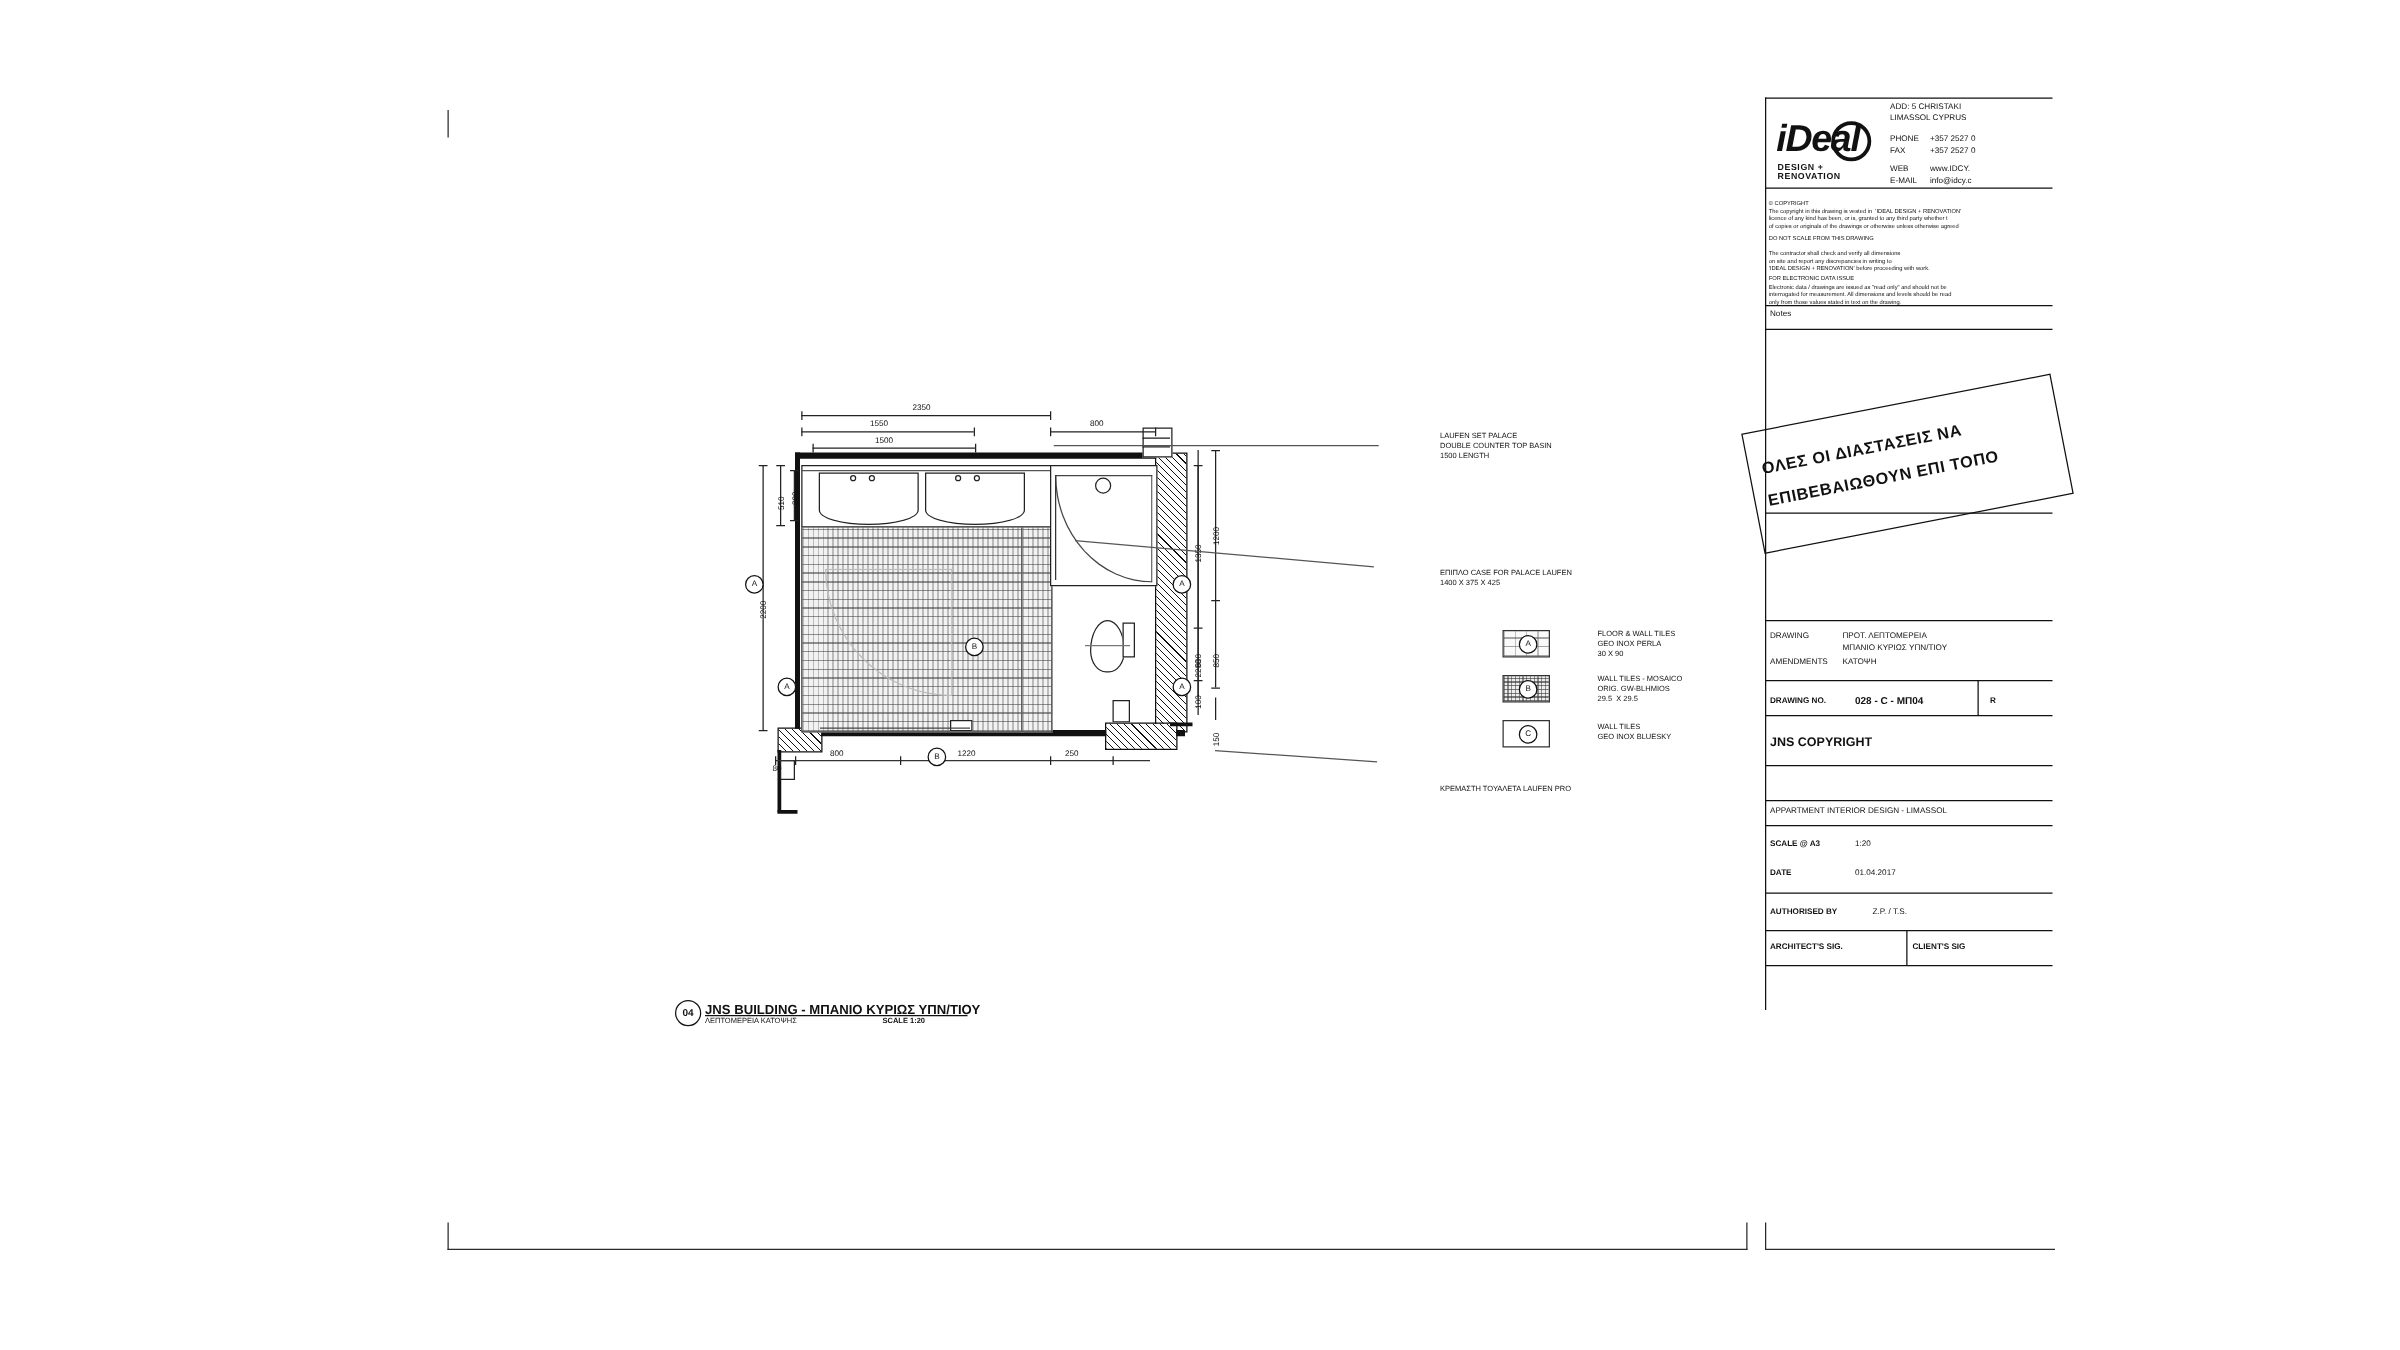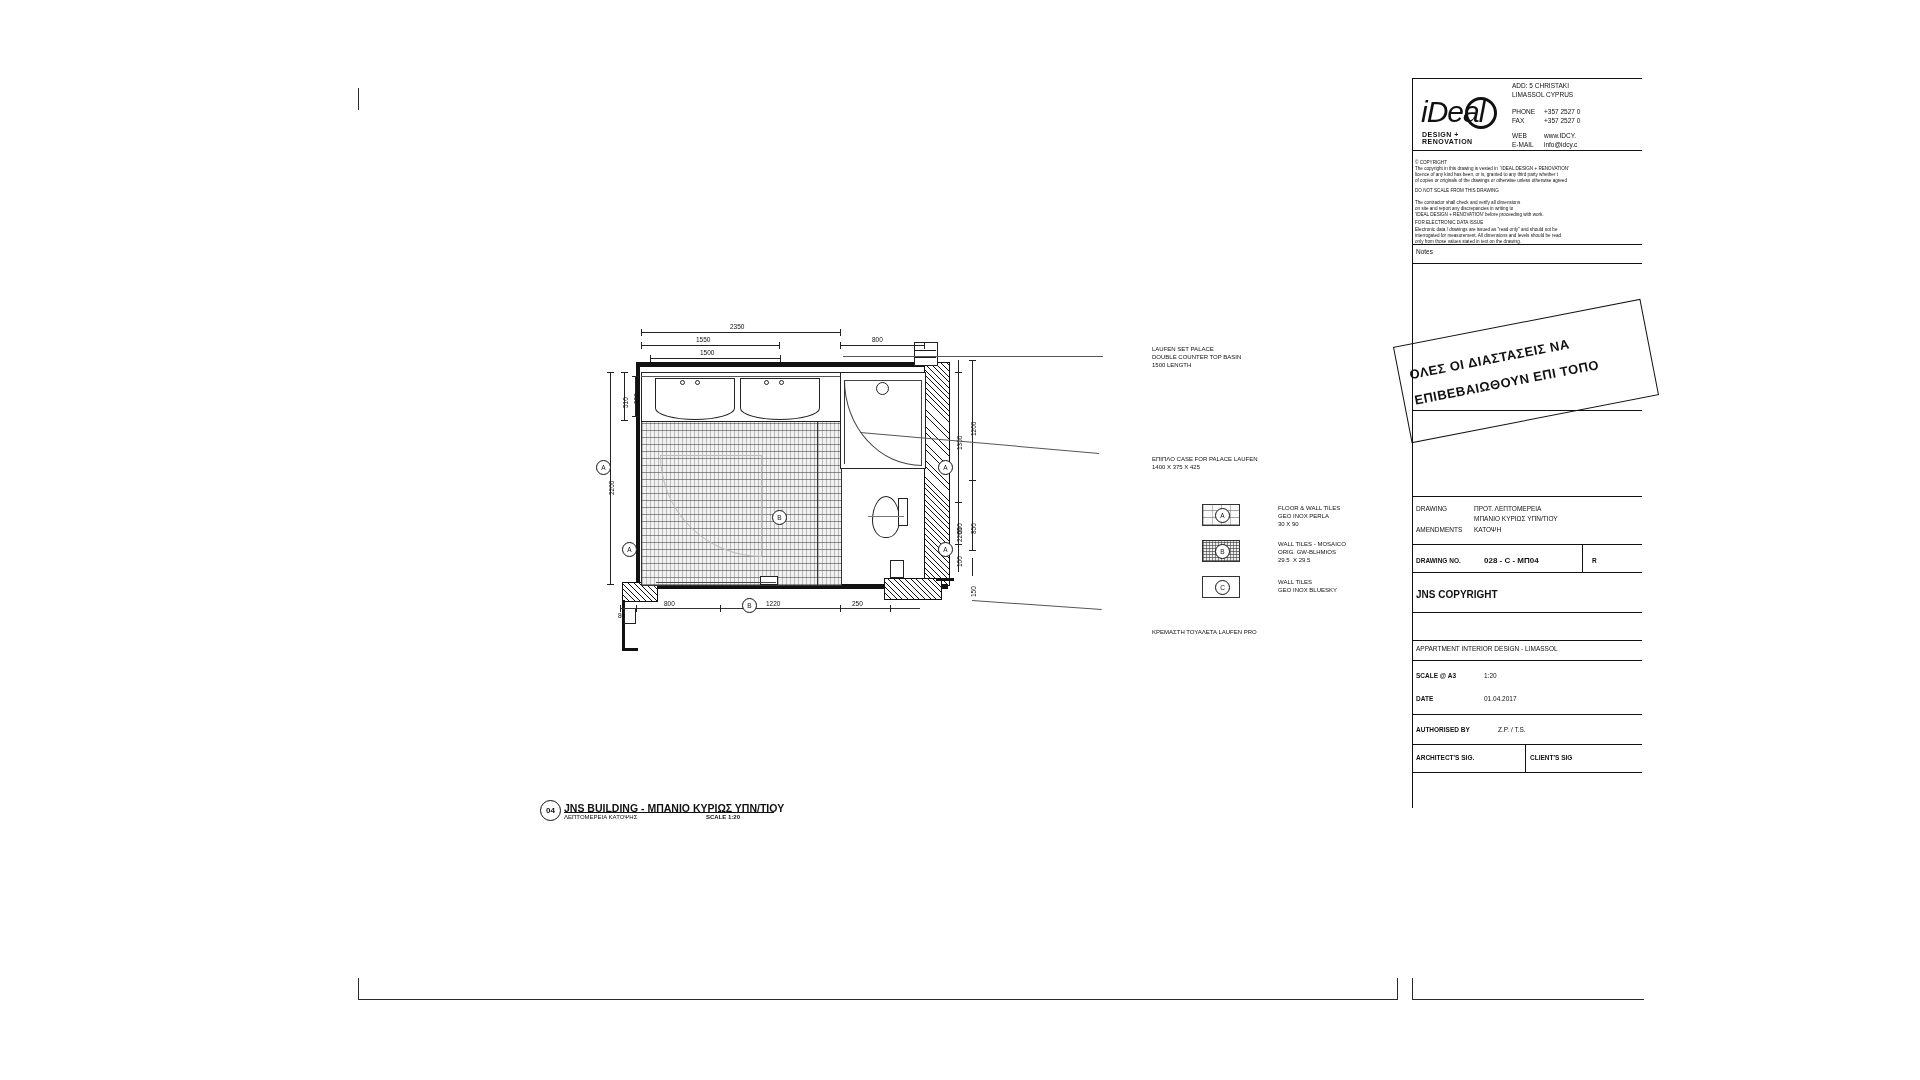--- a/index.html
+++ b/index.html
@@ -51,21 +51,21 @@
 
   
   #tb{position:absolute;left:1412px;top:78px;width:230px;height:730px;}
   .tbline{position:absolute;background:#111;height:1px;left:0;width:230px;}
   .tbv{position:absolute;background:#111;width:1px;}
   .tbtxt{position:absolute;font-size:6.5px;color:#111;white-space:nowrap;}
 
   
   .logo{position:absolute;left:1421px;top:95px;width:86px;height:46px;}
   .logoword{position:absolute;left:0;top:0;font-family:"Liberation Sans",sans-serif;
-    font-weight:normal;font-style:italic;font-size:30px;letter-spacing:-1px;color:#111;}
+    font-weight:bold;font-style:italic;font-size:30px;letter-spacing:-1px;color:#111;}
   .logosub{position:absolute;left:1px;top:36px;font-size:7px;font-weight:bold;letter-spacing:.5px;color:#111;}
   .logodot{position:absolute;left:44px;top:2px;width:26px;height:26px;border:3px solid #111;border-radius:50%;}
 
   
   #stamp{position:absolute;left:1400px;top:322px;width:250px;height:96px;
     border:1.6px solid #111;background:#fff;transform:rotate(-11deg);}
   #stamp .s1{position:absolute;left:10px;top:22px;font-size:13px;font-weight:bold;letter-spacing:.5px;}
   #stamp .s2{position:absolute;left:10px;top:48px;font-size:13px;font-weight:bold;letter-spacing:.5px;}
 
   

